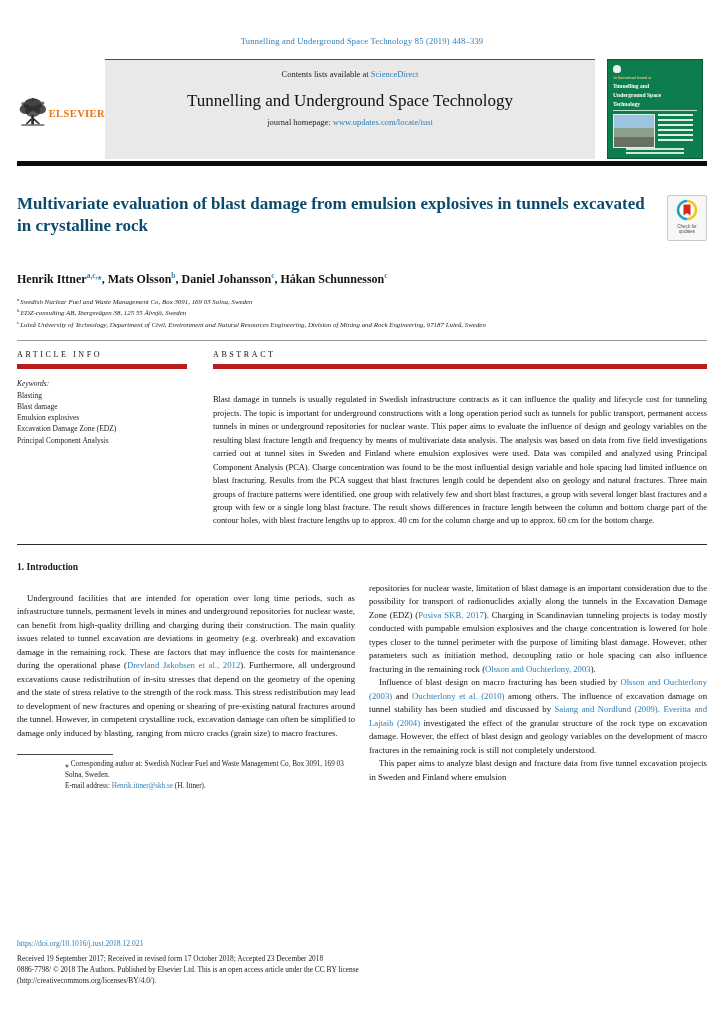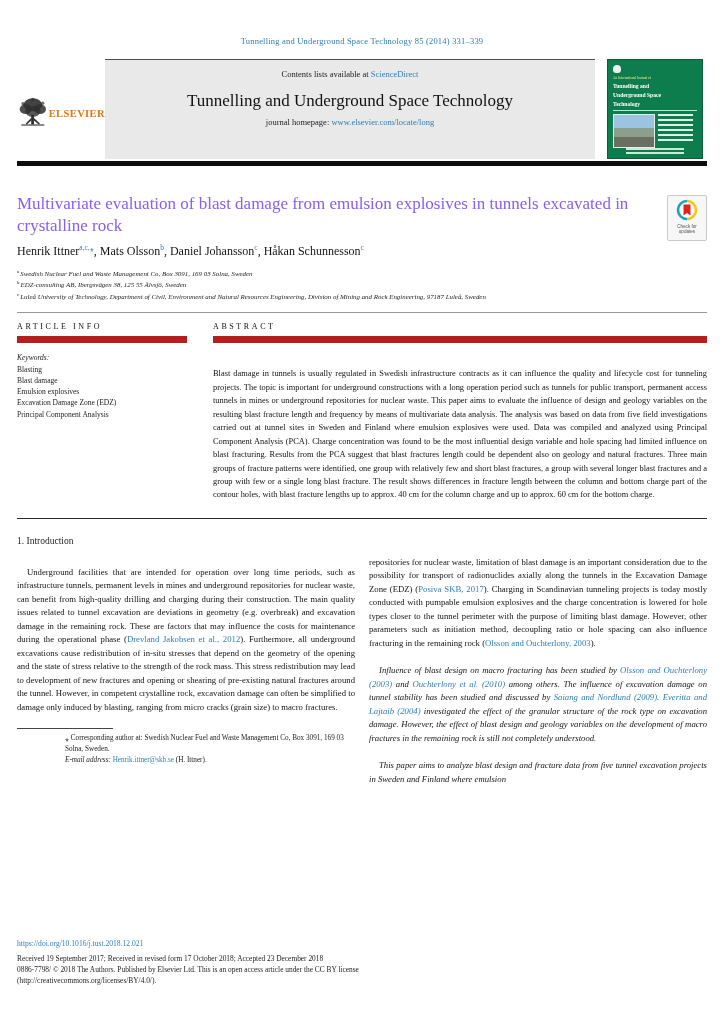--- a/index.html
+++ b/index.html
@@ -29,63 +29,63 @@
   .cover-body { display:flex; gap:3px; margin-top:3px; }
   .cover-photo { width:42px; height:34px; background:linear-gradient(#9cc4e0 0 40%, #8aa08a 40% 70%, #6b6f62 70% 100%); border:1px solid #dfeee6; }
   .cover-list { flex:1; }
   .cover-list div { height:2px; background:#dff0e6; margin:0 0 3px; width:90%; }
   .cover-footer { position:absolute; bottom:4px; left:5px; right:5px; }
   .cover-footer div { height:2px; background:#cfe8da; margin-top:2px; width:70%; margin-left:auto; margin-right:auto; }
   .black-bar { height:4.5px; background:#0d0d0d; margin-top:2px; }
 
   
   .title-row { display:flex; margin-top:27px; }
-  .article-title { flex:1; font-size:17px; font-weight:normal; color:#8b5cf6; line-height:1.35; padding-right:14px; }
+  .article-title { flex:1; font-size:17px; font-weight:bold; color:#0c4a6e; line-height:1.35; padding-right:14px; }
   .badge { width:40px; height:46px; border:1px solid #c9c9c9; background:#f7f7f7; border-radius:2px; display:flex; flex-direction:column; align-items:center; padding-top:3px; margin-top:2px; }
   .badge-caption { font-size:4.6px; color:#555; text-align:center; line-height:1.3; margin-top:1px; font-family:"Liberation Sans", sans-serif; }
-  .authors { margin-top:1px; font-size:12px; color:#141414; }
+  .authors { margin-top:29px; font-size:12px; color:#141414;font-weight:bold; }
   .authors sup { font-size:7.5px; color:#2e7eb5; }
   .affiliations { margin-top:9px; }
   .affil { font-size:6.9px; font-style:italic; color:#222; line-height:1.5; }
   .affil sup { font-size:5px; font-style:normal; margin-right:1px; }
   .thin-rule { border-top:1px solid #999; margin-top:10px; }
 
   
   .info-abs { display:flex; gap:26px; margin-top:9px; }
   .info-col { width:170px; flex:none; }
   .abs-col { flex:1; }
-  .sec-head { font-size:8px; letter-spacing:2.6px; color:#111; padding-bottom:5px; border-bottom:7px solid #b91c1c; font-family:"Liberation Serif", serif; }
+  .sec-head { font-size:8px; letter-spacing:2.6px; color:#111; padding-bottom:5px; border-bottom:5px solid #b91c1c; font-family:"Liberation Serif", serif; }
   .kw-label { font-style:italic; font-size:7.5px; margin-top:9px; line-height:1.5; }
   .kw { font-size:7.5px; line-height:1.5; }
   .abstract-text { font-size:8.4px; line-height:1.6; text-align:justify; margin-top:24px; color:#111; }
   .mid-rule { border-top:1.2px solid #2b2b2b; margin-top:16px; }
 
   
   .body-cols { display:flex; gap:14px; margin-top:17px; }
   .bcol { width:338px; flex:none; }
-  .sec-title { font-size:9.5px; font-weight:normal; margin-bottom:12px; }
+  .sec-title { font-size:9.5px; font-weight:bold; margin-bottom:12px; }
   .para { font-size:8.7px; line-height:1.55; text-align:justify; color:#141414;margin-top:20px; }
   .para.indent { text-indent:10px; }
-  .para + .para { margin-top:14px;font-style:italic; }
+  .para + .para { margin-top:0; }
 
   
   .footnote { margin-top:14px; }
   .fn-rule { width:96px; border-top:1px solid #444; margin-bottom:4px; }
   .fn-line { font-size:7.2px; line-height:1.55; color:#222;margin-left:48px; }
-  .fn-line .it { font-style:italic; }
+  .fn-line .it { }
   .bottom-block { position:absolute; left:17px; right:7px; bottom:38px; }
   .doi-line { font-size:7.6px; margin-bottom:5px; }
   .meta-line { font-size:7.4px; line-height:1.5; color:#222; }
 </style>
 </head>
 <body>
 
 <div class="page">
 
-  <div class="citation">Tunnelling and Underground Space Technology 85 (2014) 331–339</div>
+  <div class="citation">Tunnelling and Underground Space Technology 85 (2019) 448–339</div>
 
   <div class="header">
     <div class="logo-col">
       <svg width="58" height="62" viewBox="0 0 58 62">
         <g fill="#2f2f2f">
           <ellipse cx="29" cy="16" rx="17" ry="12" opacity="0.9"></ellipse>
           <ellipse cx="16" cy="24" rx="11" ry="9" opacity="0.85"></ellipse>
           <ellipse cx="42" cy="24" rx="11" ry="9" opacity="0.85"></ellipse>
           <ellipse cx="29" cy="28" rx="14" ry="10" opacity="0.8"></ellipse>
           <rect x="26" y="34" width="5" height="18"></rect>
@@ -96,21 +96,21 @@
           <circle cx="47" cy="13" r="3" opacity="0.7"></circle>
           <circle cx="29" cy="6" r="3" opacity="0.7"></circle>
         </g>
       </svg>
       <div class="elsevier-name">ELSEVIER</div>
     </div>
 
     <div class="head-mid">
       <div class="contents-line"><span>Contents lists available at </span><a>ScienceDirect</a></div>
       <div class="journal-title">Tunnelling and Underground Space Technology</div>
-      <div class="homepage-line"><span>journal homepage: </span><a>www.elsevier.com/locate/long</a></div>
+      <div class="homepage-line"><span>journal homepage: </span><a>www.updates.com/locate/tust</a></div>
     </div>
 
     <div class="cover-col">
       <div class="cover">
         <div class="cover-tree"></div>
         <div class="cover-note">An International Journal of</div>
         <div class="cover-title">Tunnelling and</div>
         <div class="cover-title">Underground Space</div>
         <div class="cover-title">Technology</div>
         <div class="cover-rule"></div>

